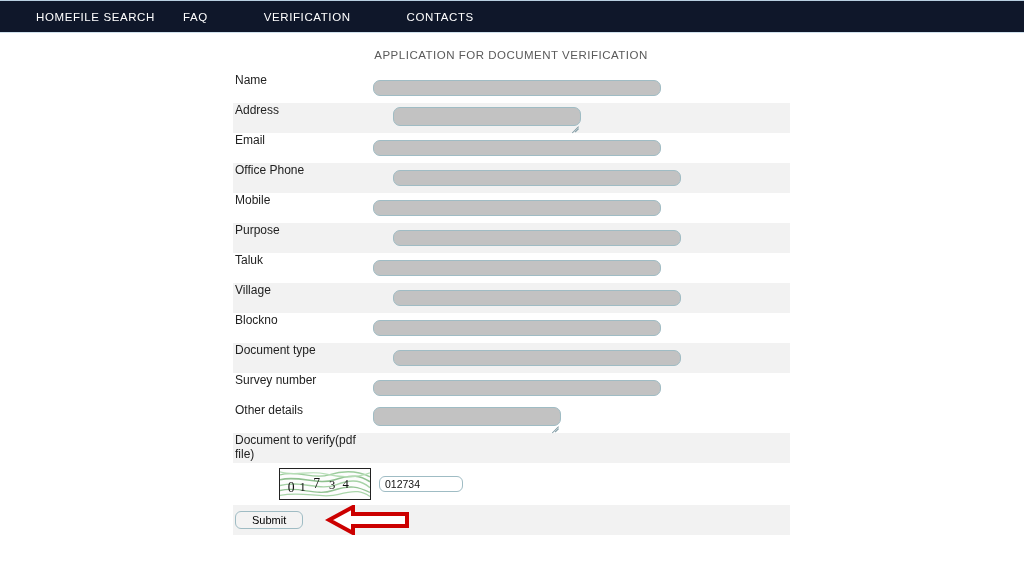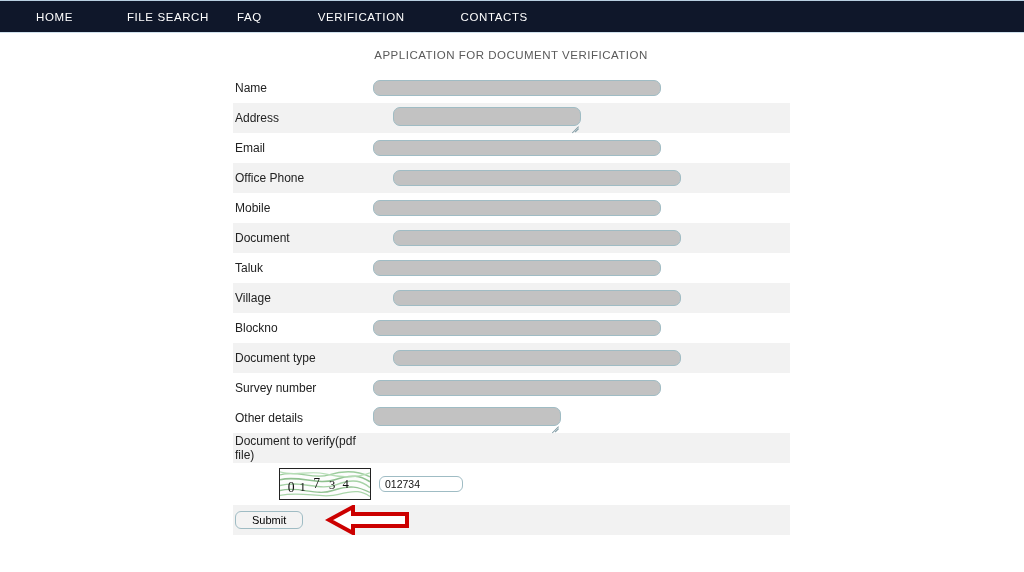--- a/index.html
+++ b/index.html
@@ -30,21 +30,21 @@
   .nav-item {
     color: #ffffff;
     font-size: 11.5px;
     letter-spacing: 0.6px;
     text-decoration: none;
     padding: 0 0;
     white-space: nowrap;
     cursor: pointer;
   }
   .nav-item:nth-child(1){ margin-left: 36px; }
-  .nav-item:nth-child(2){ margin-left: 54px; }
+  .nav-item:nth-child(2){ }
   .nav-item:nth-child(3){ margin-left: 28px; }
   .nav-item:nth-child(4){ margin-left: 56px; }
   .nav-item:nth-child(5){ margin-left: 56px; }
 
   
   .page-title {
     text-align: center;
     font-size: 11.5px;
     color: #5a5a5a;
     letter-spacing: 0.5px;
@@ -53,21 +53,20 @@
   }
 
   
   .form-wrap {
     margin-top: 12px;
     margin-left: 233px;
     width: 557px;
   }
   .frow {
     display: flex;
-    align-items: center;
     min-height: 30px;
     background: #ffffff;
     box-sizing: border-box;
   }
   .frow.alt { background: #f2f2f2; gap: 20px; }
 
   .flabel {
     width: 140px;
     flex: 0 0 140px;
     font-size: 12px;
@@ -282,21 +281,21 @@
   </div>
 
   <div class="frow">
     <div class="flabel">Mobile</div>
     <div class="fctrl">
       <input class="txtin" type="text" value="" style="">
     </div>
   </div>
 
   <div class="frow alt">
-    <div class="flabel">Document</div>
+    <div class="flabel">Purpose</div>
     <div class="fctrl">
       <input class="txtin" type="text" value="" style="">
     </div>
   </div>
 
   <div class="frow">
     <div class="flabel">Taluk</div>
     <div class="fctrl">
       <input class="txtin" type="text" value="" style="">
     </div>

